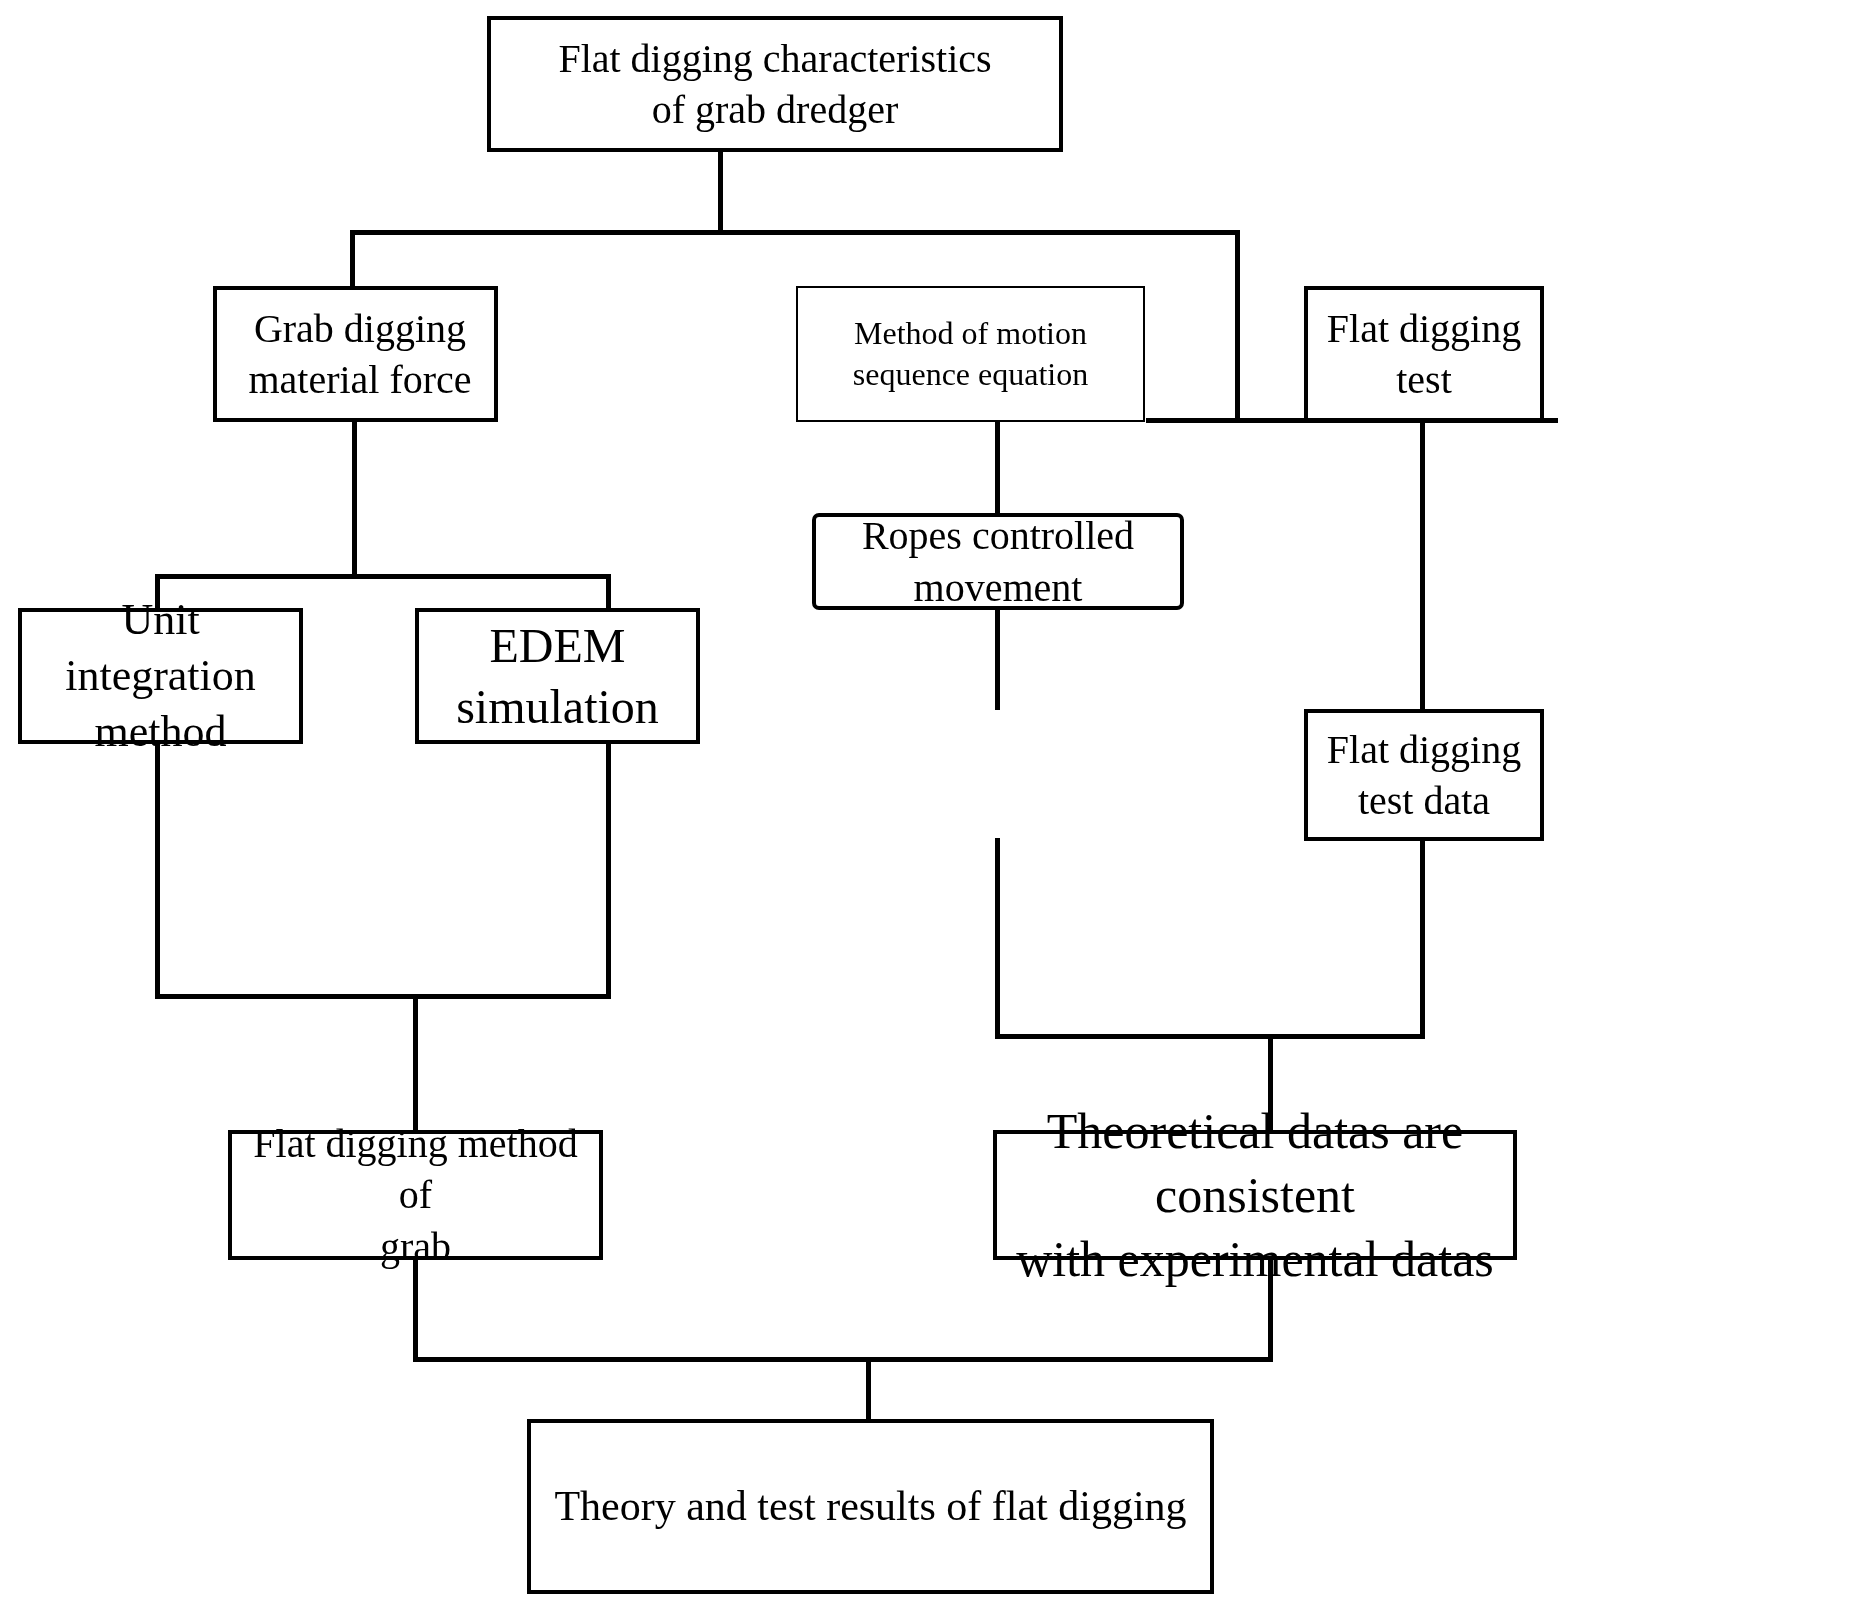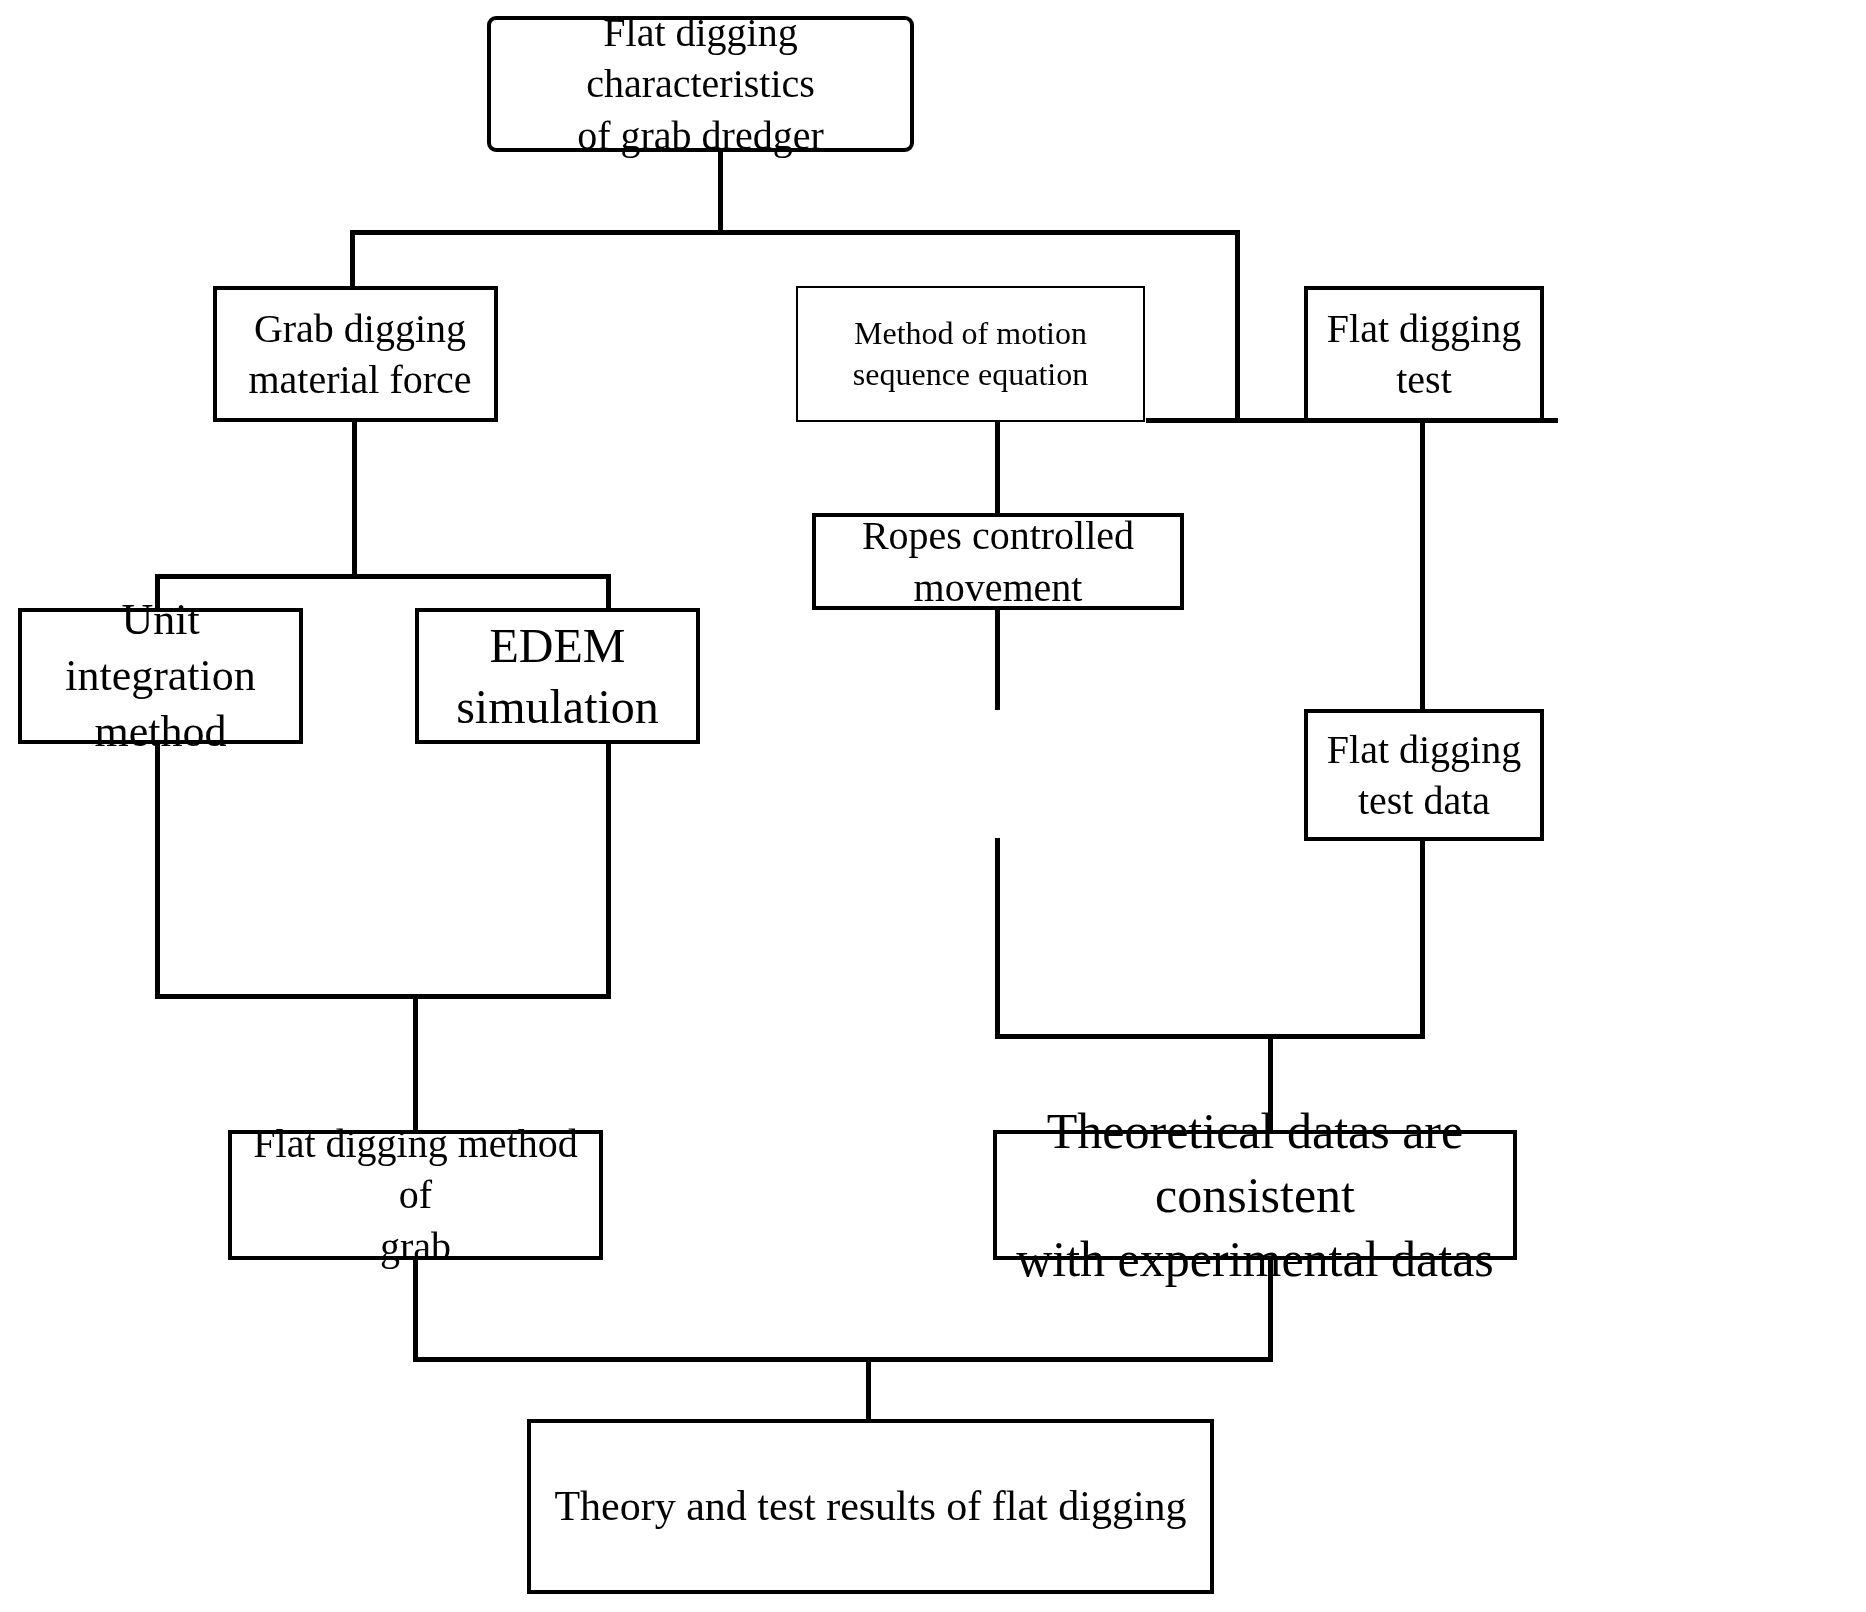--- a/index.html
+++ b/index.html
@@ -78,21 +78,21 @@
   <div class="line v" style="left:995px; top:838px; height:200px;"></div>
   <div class="line v" style="left:1420px; top:838px; height:200px;"></div>
   <div class="line h" style="left:995px; top:1034px; width:430px;"></div>
   <div class="line v" style="left:1268px; top:1034px; height:100px;"></div>
 
   <div class="line v" style="left:413px; top:1056px; height:305px;"></div>
   <div class="line v" style="left:1268px; top:1056px; height:305px;"></div>
   <div class="line h" style="left:413px; top:1357px; width:860px;"></div>
   <div class="line v" style="left:866px; top:1357px; height:64px;"></div>
 
-  <div class="node" style="left:487px; top:16px; width:427px; height:136px; font-size:40px;border-radius:9px;">
+  <div class="node" style="left:487px; top:16px; width:576px; height:136px; font-size:40px;">
     <span class="label">Flat digging characteristics
 of grab dredger</span>
   </div>
 
   <div class="node" style="left:213px; top:286px; width:285px; height:136px; font-size:40px;padding-left:9px;">
     <span class="label">Grab digging
 material force</span>
   </div>
 
   <div class="node thin" style="left:796px; top:286px; width:349px; height:136px; font-size:32px;">
@@ -108,21 +108,21 @@
   <div class="node" style="left:18px; top:608px; width:285px; height:136px; font-size:44px;">
     <span class="label">Unit integration
 method</span>
   </div>
 
   <div class="node" style="left:415px; top:608px; width:285px; height:136px; font-size:48px;">
     <span class="label">EDEM
 simulation</span>
   </div>
 
-  <div class="node" style="left:812px; top:513px; width:372px; height:97px; font-size:40px;">
+  <div class="node" style="left:812px; top:513px; width:372px; height:97px; font-size:40px;border-radius:7px;">
     <span class="label">Ropes controlled
 movement</span>
   </div>
 
 
   <div class="node" style="left:1304px; top:709px; width:240px; height:132px; font-size:40px;">
     <span class="label">Flat digging
 test data</span>
   </div>
 

